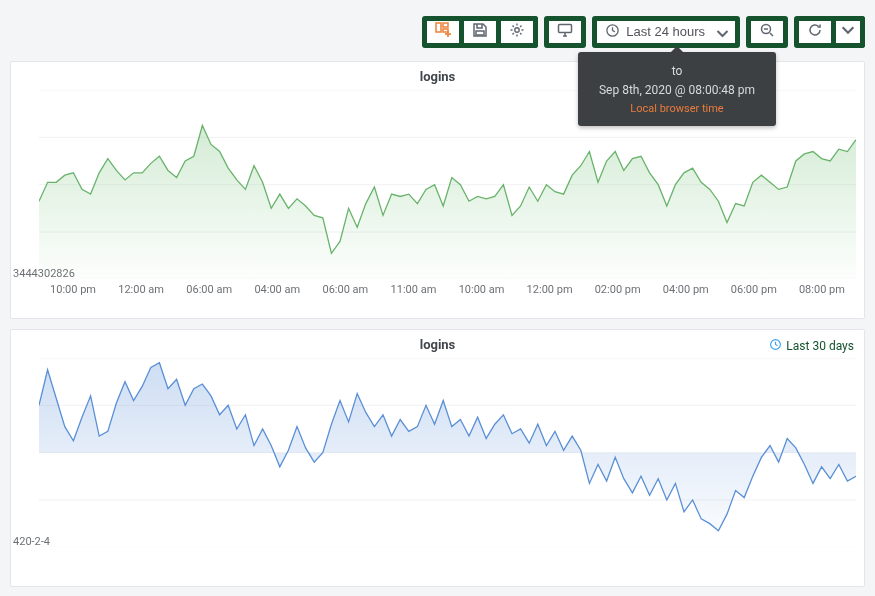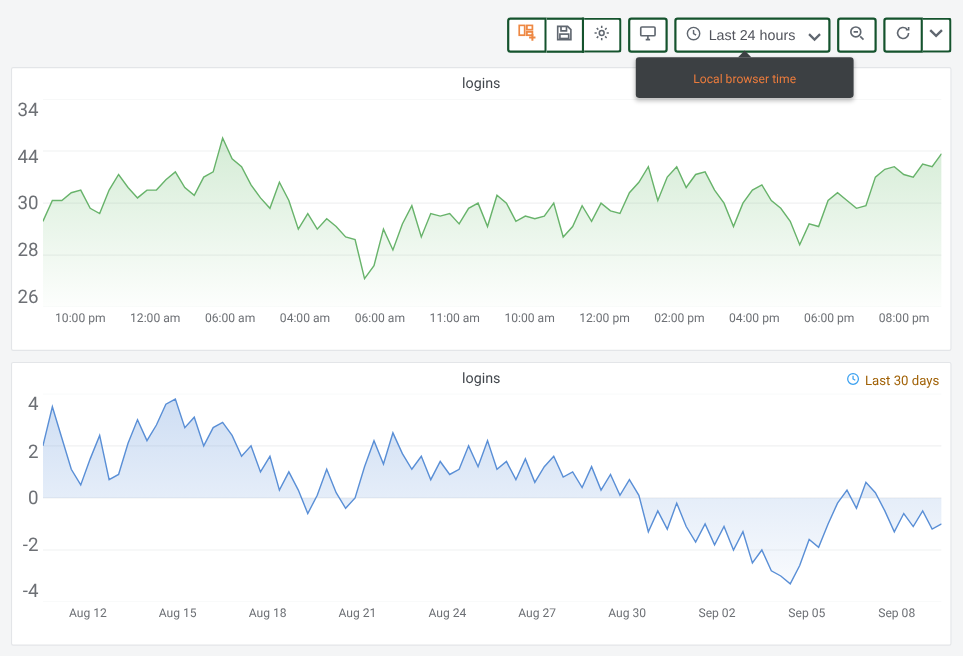--- a/index.html
+++ b/index.html
@@ -18,21 +18,21 @@
     display: flex;
     justify-content: flex-end;
     align-items: center;
     gap: 6px;
     padding: 12px 10px 0 10px;
     height: 51px;
   }
   .btn-group { display: flex; }
   .tb-btn {
     background: #fff;
-    border: 2px solid #14532d;
+    border: 5px solid #14532d;
     height: 32px;
     min-width: 34px;
     display: inline-flex;
     align-items: center;
     justify-content: flex-end;
     padding: 0 8px;
     cursor: pointer;
     color: #606770;
     position: relative;
   }
@@ -75,46 +75,46 @@
   .panel {
     margin: 10px;
     background: #fff;
     border: 1px solid #e3e5e8;
     border-radius: 2px;
     position: relative;
   }
   .panel-title {
     text-align: center;
     font-size: 13px;
-    font-weight: 400;
+    font-weight: 700;
     color: #41464c;
     padding: 7px 0 0 0;
   }
   .panel-badge {
     position: absolute;
     top: 8px; right: 10px;
-    color: #a16207;
+    color: #14532d;
     font-size: 12px;
     display: inline-flex;
     align-items: center;
     gap: 4px;
   }
   .panel-badge svg { width: 13px; height: 13px; }
 
   .chart-wrap {
     display: flex;
     padding: 6px 8px 8px 2px;
   }
   .y-axis {
     width: 26px;
     display: flex;
-    flex-direction: column;
+    flex-direction: row;
     justify-content: space-between;
     align-items: flex-end;
-    font-size: 17px;
+    font-size: 11px;
     color: #6d7075;
     padding: 0 4px 0 0;
   }
   .plot { flex: 1; position: relative; }
   .plot svg { width: 100%; display: block; }
   .x-axis {
     display: flex;
     justify-content: space-between;
     font-size: 11px;
     color: #6d7075;
@@ -215,20 +215,22 @@
       <span>
         <svg viewBox="0 0 12 12" width="11" height="11" fill="none" stroke="#606770" stroke-width="1.6">
             <path d="M2 4l4 4 4-4"></path>
           </svg>
       </span>
     </button>
   </div>
 </div>
 
 <div class="tp-tooltip">
+  <div>to</div>
+  <div>Sep 8th, 2020 @ 08:00:48 pm</div>
   <a href="#">Local browser time</a>
 </div>
 
 <div class="panel" style="height:258px">
   <div class="panel-title">logins</div>
   <div class="chart-wrap">
     <div class="y-axis" id="y1" style="height:190px">
         <span>34</span>
         <span>44</span>
         <span>30</span>
@@ -301,27 +303,15 @@
         <g class="grid" id="grid2">
             <line x1="0" x2="820" y1="190" y2="190"></line>
             <line x1="0" x2="820" y1="142.5" y2="142.5"></line>
             <line x1="0" x2="820" y1="95" y2="95"></line>
             <line x1="0" x2="820" y1="47.5" y2="47.5"></line>
             <line x1="0" x2="820" y1="0" y2="0"></line>
           </g>
         <path class="area" id="area2" d="M0 47.5 L8.631578947368421 11.875 L17.263157894736842 40.375 L25.894736842105264 68.87500000000001 L34.526315789473685 83.125 L43.1578947368421 59.375 L51.78947368421053 38 L60.421052631578945 78.375 L69.05263157894737 73.62499999999999 L77.6842105263158 45.125 L86.3157894736842 23.75 L94.94736842105263 42.75 L103.57894736842105 28.5 L112.21052631578948 9.5 L120.84210526315789 4.75 L129.4736842105263 30.875 L138.10526315789474 21.375 L146.73684210526315 47.5 L155.3684210526316 30.875 L164 26.125 L172.6315789473684 38 L181.26315789473685 57 L189.89473684210526 47.5 L198.5263157894737 71.25 L207.1578947368421 57 L215.78947368421052 87.875 L224.42105263157896 71.25 L233.05263157894737 87.875 L241.68421052631578 109.25 L250.31578947368422 92.62500000000001 L258.9473684210526 68.87500000000001 L267.57894736842104 90.25 L276.2105263157895 104.5 L284.8421052631579 95 L293.4736842105263 66.5 L302.10526315789474 42.75 L310.7368421052632 64.125 L319.36842105263156 35.625 L328 54.625 L336.63157894736844 68.87500000000001 L345.2631578947368 57 L353.89473684210526 78.375 L362.5263157894737 61.75 L371.15789473684214 73.62499999999999 L379.7894736842105 68.87500000000001 L388.4210526315789 47.5 L397.0526315789474 66.5 L405.6842105263158 42.75 L414.3157894736842 68.87500000000001 L422.94736842105266 61.75 L431.57894736842104 78.375 L440.2105263157895 59.375 L448.8421052631579 80.75000000000001 L457.4736842105263 66.5 L466.10526315789474 57 L474.7368421052632 76 L483.36842105263156 71.25 L492 85.49999999999999 L500.63157894736844 66.5 L509.2631578947369 87.875 L517.8947368421052 73.62499999999999 L526.5263157894736 92.62500000000001 L535.1578947368421 78.375 L543.7894736842105 92.62500000000001 L552.421052631579 125.875 L561.0526315789474 106.875 L569.6842105263158 123.5 L578.3157894736842 99.75 L586.9473684210526 121.125 L595.578947368421 135.375 L604.2105263157895 118.75 L612.8421052631579 137.75 L621.4736842105264 121.125 L630.1052631578947 142.5 L638.7368421052631 125.875 L647.3684210526316 154.375 L656 142.5 L664.6315789473684 161.5 L673.2631578947369 166.25 L681.8947368421053 173.375 L690.5263157894736 156.75 L699.1578947368421 133 L707.7894736842105 140.125 L716.421052631579 118.75 L725.0526315789474 99.75 L733.6842105263158 87.875 L742.3157894736843 104.5 L750.9473684210526 80.75000000000001 L759.578947368421 90.25 L768.2105263157895 106.875 L776.8421052631578 125.875 L785.4736842105262 109.25 L794.1052631578948 121.125 L802.7368421052632 106.875 L811.3684210526316 123.5 L820 118.75 L820 95 L0 95 Z"></path>
         <path class="line" id="line2" d="M0 47.5 L8.631578947368421 11.875 L17.263157894736842 40.375 L25.894736842105264 68.87500000000001 L34.526315789473685 83.125 L43.1578947368421 59.375 L51.78947368421053 38 L60.421052631578945 78.375 L69.05263157894737 73.62499999999999 L77.6842105263158 45.125 L86.3157894736842 23.75 L94.94736842105263 42.75 L103.57894736842105 28.5 L112.21052631578948 9.5 L120.84210526315789 4.75 L129.4736842105263 30.875 L138.10526315789474 21.375 L146.73684210526315 47.5 L155.3684210526316 30.875 L164 26.125 L172.6315789473684 38 L181.26315789473685 57 L189.89473684210526 47.5 L198.5263157894737 71.25 L207.1578947368421 57 L215.78947368421052 87.875 L224.42105263157896 71.25 L233.05263157894737 87.875 L241.68421052631578 109.25 L250.31578947368422 92.62500000000001 L258.9473684210526 68.87500000000001 L267.57894736842104 90.25 L276.2105263157895 104.5 L284.8421052631579 95 L293.4736842105263 66.5 L302.10526315789474 42.75 L310.7368421052632 64.125 L319.36842105263156 35.625 L328 54.625 L336.63157894736844 68.87500000000001 L345.2631578947368 57 L353.89473684210526 78.375 L362.5263157894737 61.75 L371.15789473684214 73.62499999999999 L379.7894736842105 68.87500000000001 L388.4210526315789 47.5 L397.0526315789474 66.5 L405.6842105263158 42.75 L414.3157894736842 68.87500000000001 L422.94736842105266 61.75 L431.57894736842104 78.375 L440.2105263157895 59.375 L448.8421052631579 80.75000000000001 L457.4736842105263 66.5 L466.10526315789474 57 L474.7368421052632 76 L483.36842105263156 71.25 L492 85.49999999999999 L500.63157894736844 66.5 L509.2631578947369 87.875 L517.8947368421052 73.62499999999999 L526.5263157894736 92.62500000000001 L535.1578947368421 78.375 L543.7894736842105 92.62500000000001 L552.421052631579 125.875 L561.0526315789474 106.875 L569.6842105263158 123.5 L578.3157894736842 99.75 L586.9473684210526 121.125 L595.578947368421 135.375 L604.2105263157895 118.75 L612.8421052631579 137.75 L621.4736842105264 121.125 L630.1052631578947 142.5 L638.7368421052631 125.875 L647.3684210526316 154.375 L656 142.5 L664.6315789473684 161.5 L673.2631578947369 166.25 L681.8947368421053 173.375 L690.5263157894736 156.75 L699.1578947368421 133 L707.7894736842105 140.125 L716.421052631579 118.75 L725.0526315789474 99.75 L733.6842105263158 87.875 L742.3157894736843 104.5 L750.9473684210526 80.75000000000001 L759.578947368421 90.25 L768.2105263157895 106.875 L776.8421052631578 125.875 L785.4736842105262 109.25 L794.1052631578948 121.125 L802.7368421052632 106.875 L811.3684210526316 123.5 L820 118.75"></path>
       </svg>
-      <div class="x-axis" id="x2">
-          <span>Aug 12</span>
-          <span>Aug 15</span>
-          <span>Aug 18</span>
-          <span>Aug 21</span>
-          <span>Aug 24</span>
-          <span>Aug 27</span>
-          <span>Aug 30</span>
-          <span>Sep 02</span>
-          <span>Sep 05</span>
-          <span>Sep 08</span>
-        </div>
     </div>
   </div>
 </div>
 
 </body></html>

